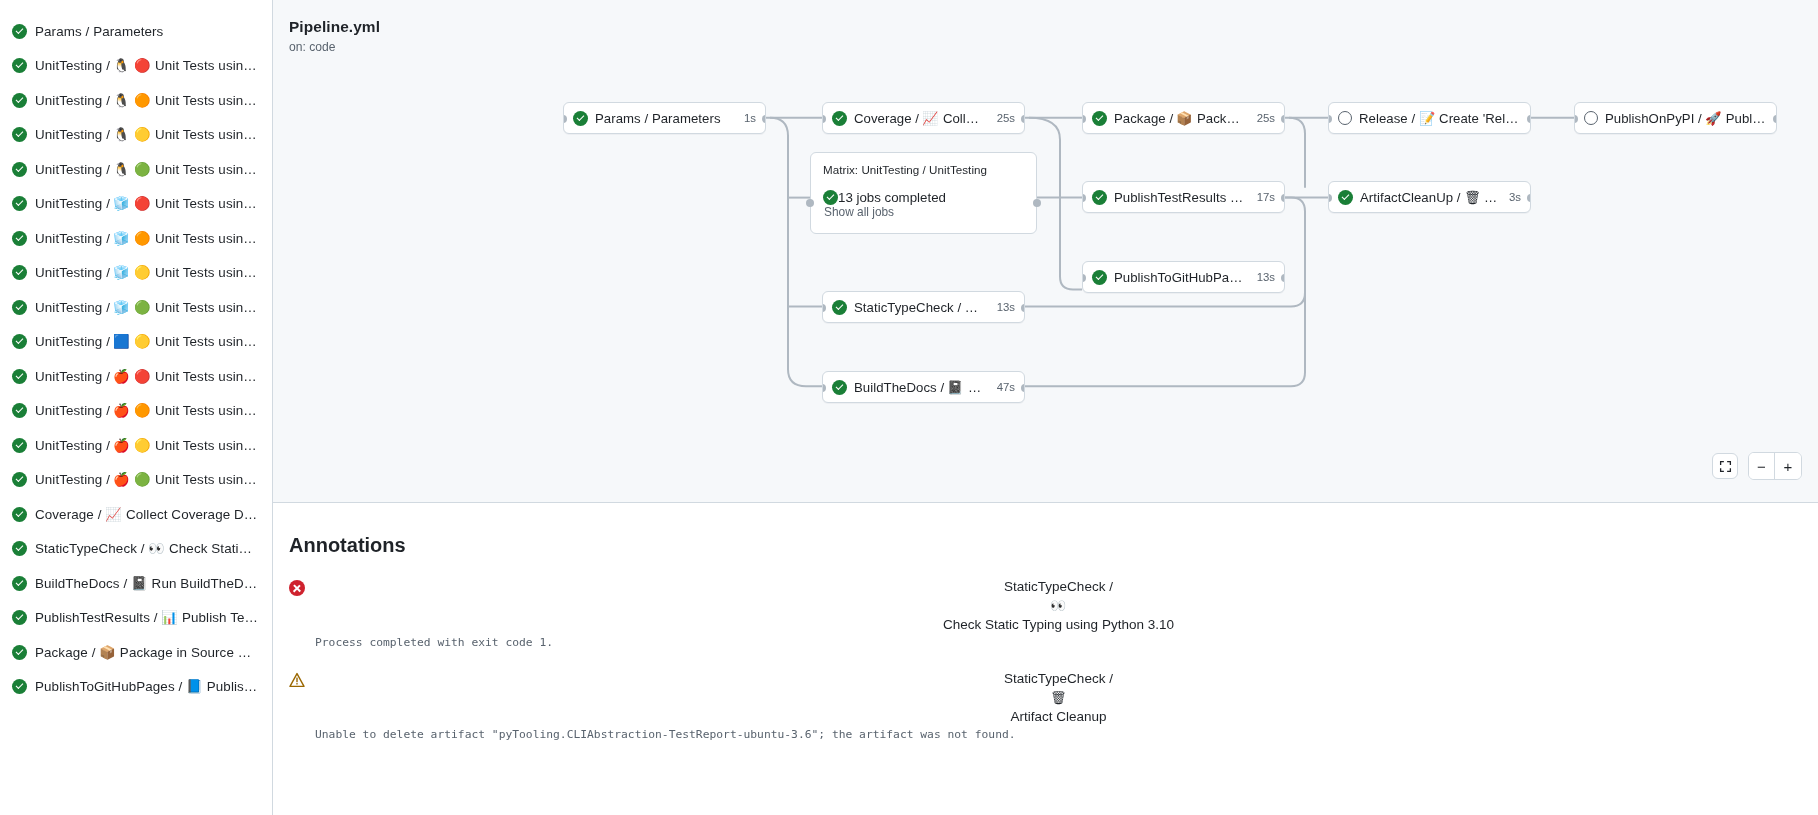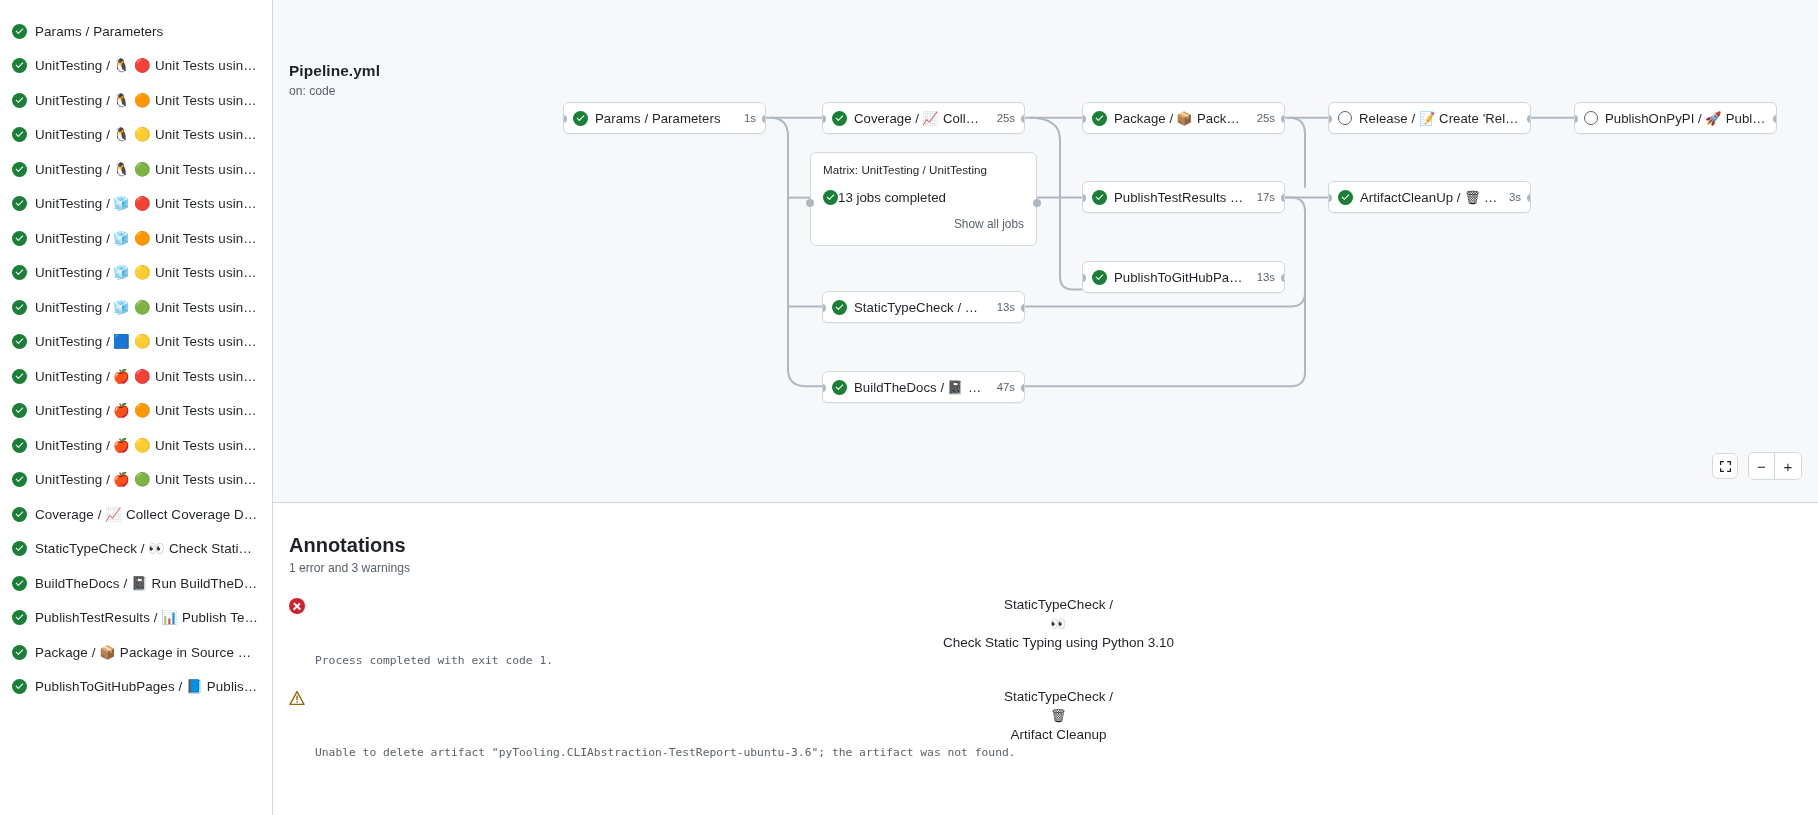--- a/index.html
+++ b/index.html
@@ -67,21 +67,21 @@
     overflow: hidden;
   }
   .graph-card {
     margin: 0;
     height: 503px;
     background: #f6f8fa;
     border-bottom: 1px solid #d1d9e0;
     position: relative;
   }
   .graph-head { padding: 18px 0 0 16px; }
-  .graph-title { font-size: 15.4px; font-weight: 600; color: #1f2328; letter-spacing:.1px;margin-top:44px;}
+  .graph-title { font-size: 15.4px; font-weight: 600; color: #1f2328; letter-spacing:.1px;}
   .graph-sub { font-size: 12.1px; color: #59636e; margin-top: 4px; }
 
   .canvas { position: absolute; inset: 0; }
   .edges { position: absolute; left:0; top:0; width:100%; height:100%; pointer-events:none; }
 
   .node {
     position: absolute;
     height: 32px;
     background: #ffffff;
     border: 1px solid #d1d9e0;
@@ -108,21 +108,21 @@
   .matrix {
     position:absolute;
     background:#ffffff;
     border:1px solid #d1d9e0;
     border-radius:6px;
     padding:10px 12px 14px 12px;
     cursor:pointer;
   }
   .matrix-title{ font-size:11.6px; color:#1f2328; margin-bottom:14px; letter-spacing:.05px;}
   .matrix-row{ display:flex; align-items:center; gap:0; font-size:13.3px; color:#1f2328;}
-  .matrix-link{ font-size:11.9px; color:#59636e; margin-top:12px; margin-left:1px;text-align:right;}
+  .matrix-link{ font-size:11.9px; color:#59636e; margin-left:1px;}
 
   .port { position:absolute; width:8px;height:8px;border-radius:50%;background:#afb8c1; }
 
   
   .zoom-ctrls{
     position:absolute; right:16px; bottom:22px;
     display:flex; align-items:center; gap:10px;
   }
   .zbtn{
     width:26px;height:26px;border-radius:6px;
@@ -378,21 +378,20 @@
           <div class="zgroup">
             <button class="zb">−</button>
             <button class="zb">+</button>
           </div>
         </div>
       </div>
     </div>
 
     <div class="annotations">
       <div class="ann-title">Annotations</div>
-      <div class="ann-sub">1 error and 3 warnings</div>
       <div id="ann-list">
           <div class="ann-item">
             <span class="ic-err"></span>
             <div class="ann-body">
               <div class="ann-head">
                 <span>StaticTypeCheck /</span>
                 <span class="emo">👀</span>
                 <span>Check Static Typing using Python 3.10</span>
               </div>
               <div class="ann-msg">Process completed with exit code 1.</div>

